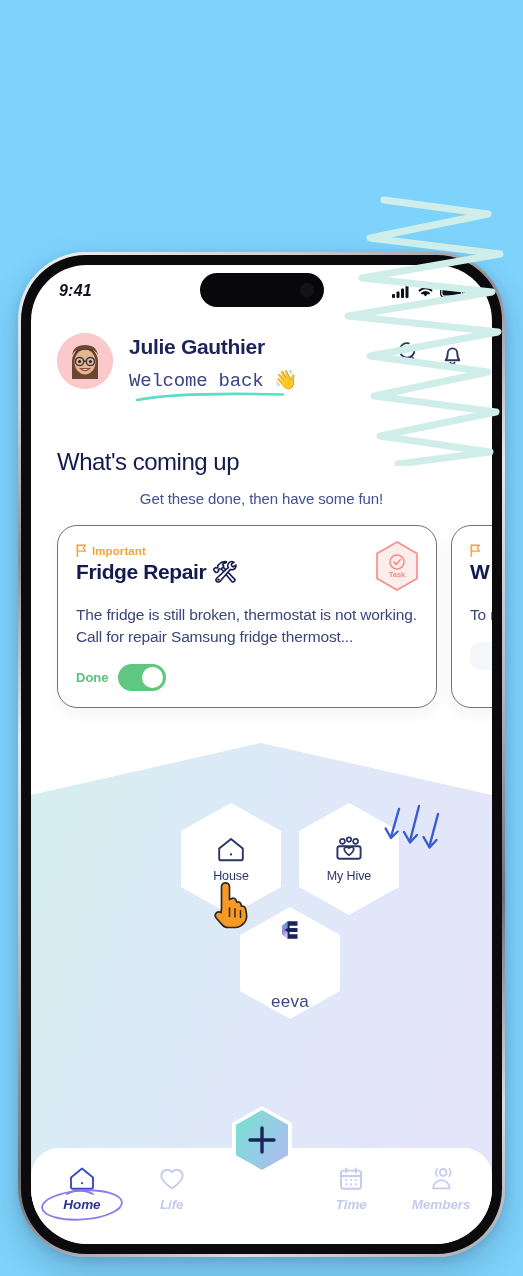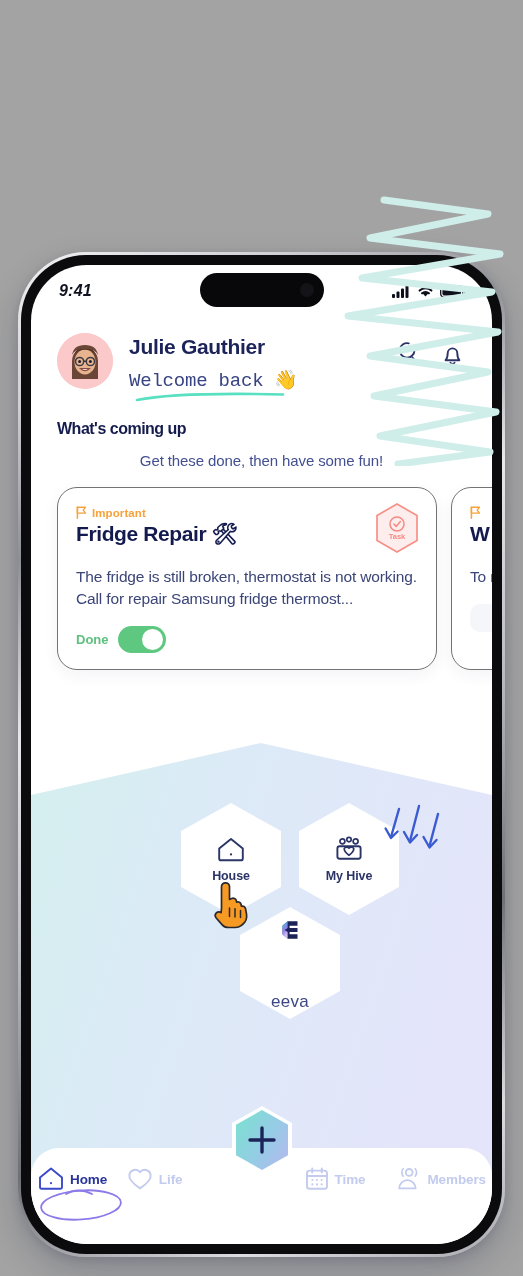--- a/index.html
+++ b/index.html
@@ -9,21 +9,21 @@
     height: 1276px;
     background: #ffffff;
     font-family: "Liberation Sans", sans-serif;
     overflow: hidden;
   }
 
   #stage {
     position: relative;
     width: 523px;
     height: 1276px;
-    background: #a3a3a3;
+    background: #7dd3fc;
   }
 
   
   #phone {
     position: absolute;
     left: 18px;
     top: 252px;
     width: 487px;
     height: 1005px;
     border-radius: 68px;
@@ -130,24 +130,25 @@
     padding-top: 8px;
   }
 
   
   #section {
     padding: 28px 26px 0 26px;
     position: relative;
     z-index: 5;
   }
   #section-title {
-    font-size: 16px;
-    font-weight: 700;
+    font-size: 24px;
+    font-weight: 400;
     color: #151c4d;
     letter-spacing: -.5px;
+    margin-top: 28px;
   }
   #section-sub {
     font-size: 15px;
     color: #424f91;
     margin-top: 14px;
     letter-spacing: -.1px;
     text-align: center;
   }
 
   
@@ -273,21 +274,21 @@
     position: absolute;
     inset: 0;
     display: flex;
     flex-direction: column;
     align-items: center;
     justify-content: center;
     gap: 5px;
   }
   .hex-label {
     font-size: 12.5px;
-    font-weight: 700;
+    font-weight: 400;
     color: #2b3467;
     letter-spacing: -.1px;
   }
   .hex-label.brand {
     font-size: 17px;
     font-weight: 400;
     color: #3c4684;
     letter-spacing: .3px;
     margin-top: 42px;
   }
@@ -320,24 +321,25 @@
     background: #ffffff;
     border-radius: 28px 28px 56px 56px;
     display: flex;
     align-items: flex-start;
     padding: 18px 6px 0 6px;
     z-index: 6;
   }
   .nav-item {
     flex: 1;
     display: flex;
-    flex-direction: row;
+    flex-direction: column;
     align-items: center;
     gap: 5px;
     position: relative;
+    font-style: italic;
   }
   .nav-item.spacer { pointer-events: none; }
   .nav-label {
     font-size: 13.5px;
     font-weight: 700;
     color: #c3cbee;
     letter-spacing: -.1px;
   }
   .nav-item.active .nav-label { color: #28349a; }
   #home-circle {

